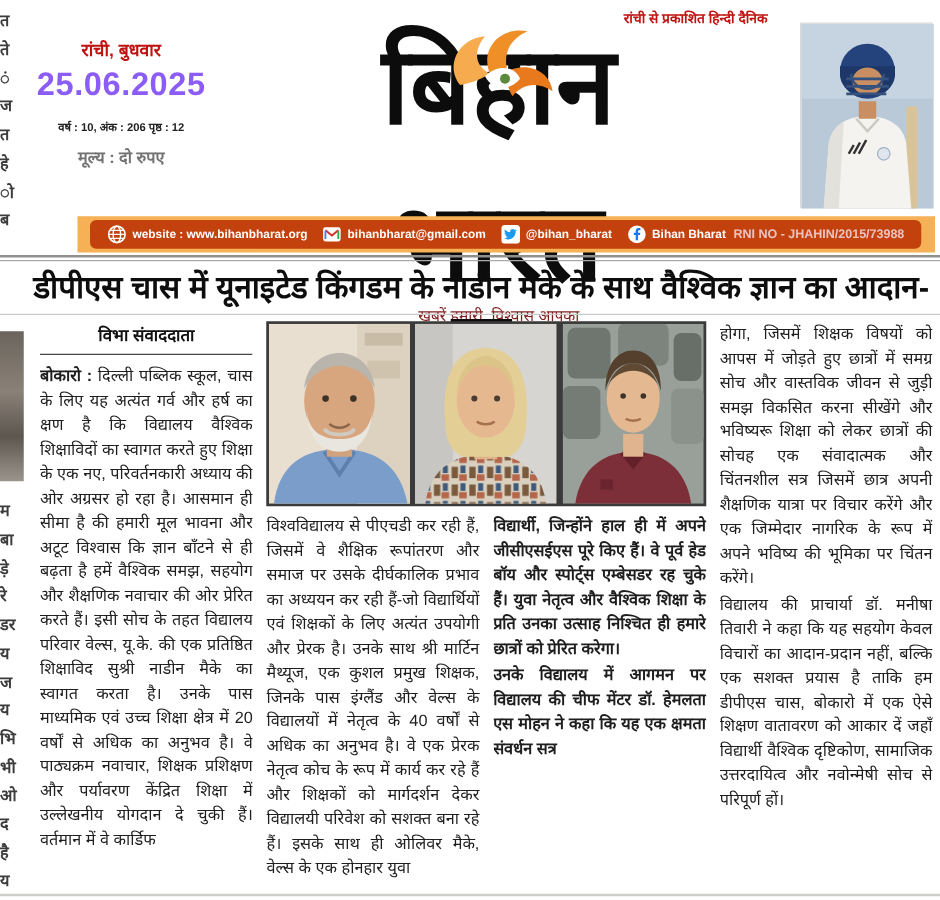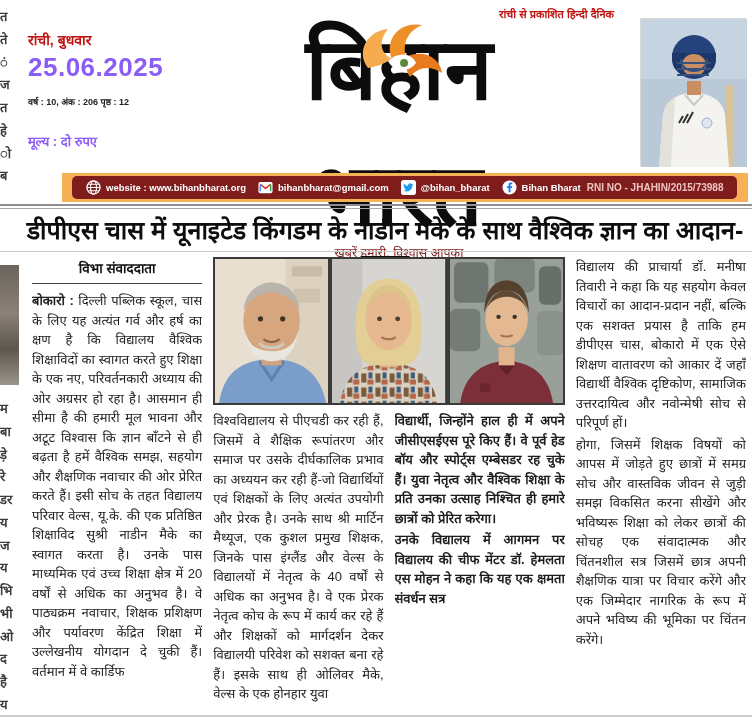--- a/index.html
+++ b/index.html
@@ -10,36 +10,36 @@
     color:#1b1b1b;
   }
   
   .edge-strip { position:absolute; left:0; top:0; width:26px; height:720px; background:#fff; }
   .edge-text { width:100%; text-align:left; font-size:13px; line-height:1.75; color:#3c3c3c; white-space:pre-line; font-weight:bold; }
   .edge-text.top { position:absolute; top:6px; left:0; }
   .edge-text.bottom { position:absolute; top:398px; left:0; }
   .edge-photo { position:absolute; left:0; top:265px; width:19px; height:120px;
     background:linear-gradient(180deg,#6b645c 0%,#8a8178 40%,#5d564f 70%,#9a958c 100%); }
   
-  .info-box { position:absolute; left:28px; top:30px; width:138px; }
+  .info-box { position:absolute; left:28px; top:30px; width:138px; text-align:center; }
   .info-city { color:#c01311; font-weight:bold; font-size:14px; }
   .info-date { font-size:26px; font-weight:900; letter-spacing:.5px; margin-top:3px; color:#8b5cf6; }
   .info-issue { font-size:9px; font-weight:bold; margin-top:12px; color:#222; }
-  .info-price { font-size:13px; font-weight:bold; margin-top:24px; color:#8b5cf6; }
+  .info-price { font-size:13px; font-weight:bold; margin-top:8px; color:#737373; }
   .masthead { position:absolute; left:158px; top:6px; width:482px; text-align:center; }
   .tagline-top { color:#c01311; font-size:11px; font-weight:bold; text-align:right; padding-right:26px; }
   .title-row { position:relative; display:flex; justify-content:center; gap:30px;
     font-size:86px; font-weight:900; line-height:1.12; color:#0c0c0c; white-space:nowrap;flex-direction:column; }
   .bird-logo { position:absolute; left:50%; top:-8px; transform:translateX(-52%); width:98px; height:88px; }
   .tagline-bottom { color:#7f1d1d; font-size:12.5px; font-weight:normal; margin-top:0px; }
   .cricketer { position:absolute; right:6px; top:18px; width:106px; height:148px; border:1px solid #d8d8d8; }
   
   .contact-strip { position:absolute; left:62px; top:173px; right:4px; height:29px;
     background:#f6b055; display:flex; align-items:center; padding:3px 66px 3px 10px; }
-  .contact-bar { background:#7f1d1d; border-radius:5px; height:23px; flex:1;
+  .contact-bar { background:#c2410c; border-radius:5px; height:23px; flex:1;
     display:flex; align-items:center; gap:6px; padding:0 14px; }
   .cb-item { display:flex; align-items:center; gap:5px; }
   .cb-text { color:#ffffff; font-size:9.5px; font-weight:bold; white-space:nowrap; }
   .cb-rni { color:#eec2c0; font-size:10px; font-weight:bold; margin-left:auto; white-space:nowrap;text-align:center; }
   .ci { width:15px; height:15px; flex:0 0 auto; }
   .sp { flex:1 1 auto; max-width:56px; }
   
   .double-rule { position:absolute; left:0; right:0; top:204px; height:5px;
     border-top:2px solid #8f8f8f; border-bottom:1px solid #aaa; }
   .headline { position:absolute; left:26px; right:8px; top:214px; text-align:center;
@@ -282,19 +282,19 @@
     <div class="col col2">
       <p>विश्वविद्यालय से पीएचडी कर रही हैं, जिसमें वे शैक्षिक रूपांतरण और समाज पर उसके दीर्घकालिक प्रभाव का अध्ययन कर रही हैं-जो विद्यार्थियों एवं शिक्षकों के लिए अत्यंत उपयोगी और प्रेरक है। उनके साथ श्री मार्टिन मैथ्यूज, एक कुशल प्रमुख शिक्षक, जिनके पास इंग्लैंड और वेल्स के विद्यालयों में नेतृत्व के 40 वर्षों से अधिक का अनुभव है। वे एक प्रेरक नेतृत्व कोच के रूप में कार्य कर रहे हैं और शिक्षकों को मार्गदर्शन देकर विद्यालयी परिवेश को सशक्त बना रहे हैं। इसके साथ ही ओलिवर मैके, वेल्स के एक होनहार युवा</p>
     </div>
 
     <div class="col col3">
       <p>विद्यार्थी, जिन्होंने हाल ही में अपने जीसीएसईएस पूरे किए हैं। वे पूर्व हेड बॉय और स्पोर्ट्स एम्बेसडर रह चुके हैं। युवा नेतृत्व और वैश्विक शिक्षा के प्रति उनका उत्साह निश्चित ही हमारे छात्रों को प्रेरित करेगा।</p>
       <p>उनके विद्यालय में आगमन पर विद्यालय की चीफ मेंटर डॉ. हेमलता एस मोहन ने कहा कि यह एक क्षमता संवर्धन सत्र</p>
     </div>
 
     <div class="col col4">
+      <p>होगा, जिसमें शिक्षक विषयों को आपस में जोड़ते हुए छात्रों में समग्र सोच और वास्तविक जीवन से जुड़ी समझ विकसित करना सीखेंगे और भविष्यरू शिक्षा को लेकर छात्रों की सोचह एक संवादात्मक और चिंतनशील सत्र जिसमें छात्र अपनी शैक्षणिक यात्रा पर विचार करेंगे और एक जिम्मेदार नागरिक के रूप में अपने भविष्य की भूमिका पर चिंतन करेंगे।</p>
       <p>विद्यालय की प्राचार्या डॉ. मनीषा तिवारी ने कहा कि यह सहयोग केवल विचारों का आदान-प्रदान नहीं, बल्कि एक सशक्त प्रयास है ताकि हम डीपीएस चास, बोकारो में एक ऐसे शिक्षण वातावरण को आकार दें जहाँ विद्यार्थी वैश्विक दृष्टिकोण, सामाजिक उत्तरदायित्व और नवोन्मेषी सोच से परिपूर्ण हों।</p>
-      <p>होगा, जिसमें शिक्षक विषयों को आपस में जोड़ते हुए छात्रों में समग्र सोच और वास्तविक जीवन से जुड़ी समझ विकसित करना सीखेंगे और भविष्यरू शिक्षा को लेकर छात्रों की सोचह एक संवादात्मक और चिंतनशील सत्र जिसमें छात्र अपनी शैक्षणिक यात्रा पर विचार करेंगे और एक जिम्मेदार नागरिक के रूप में अपने भविष्य की भूमिका पर चिंतन करेंगे।</p>
     </div>
   </main>
 
   <div class="page-bottom-line"></div>
 </div>
 
 </body></html>

